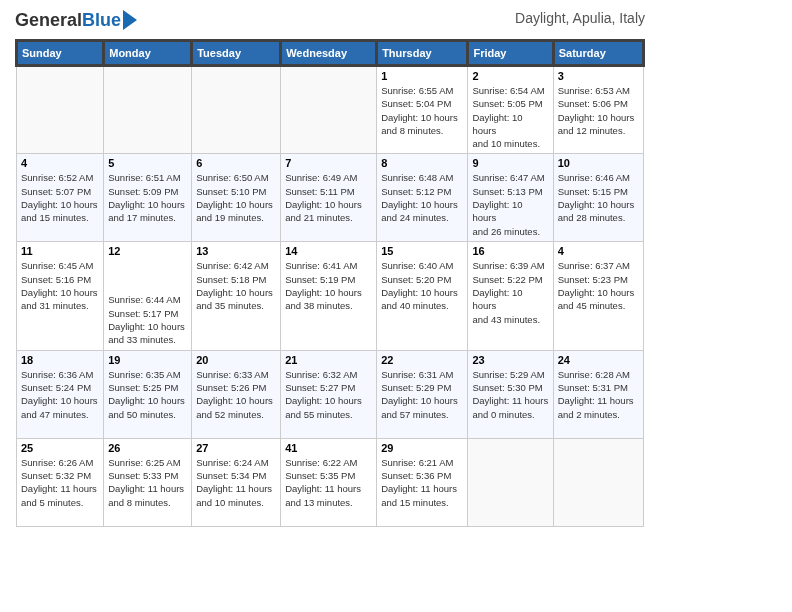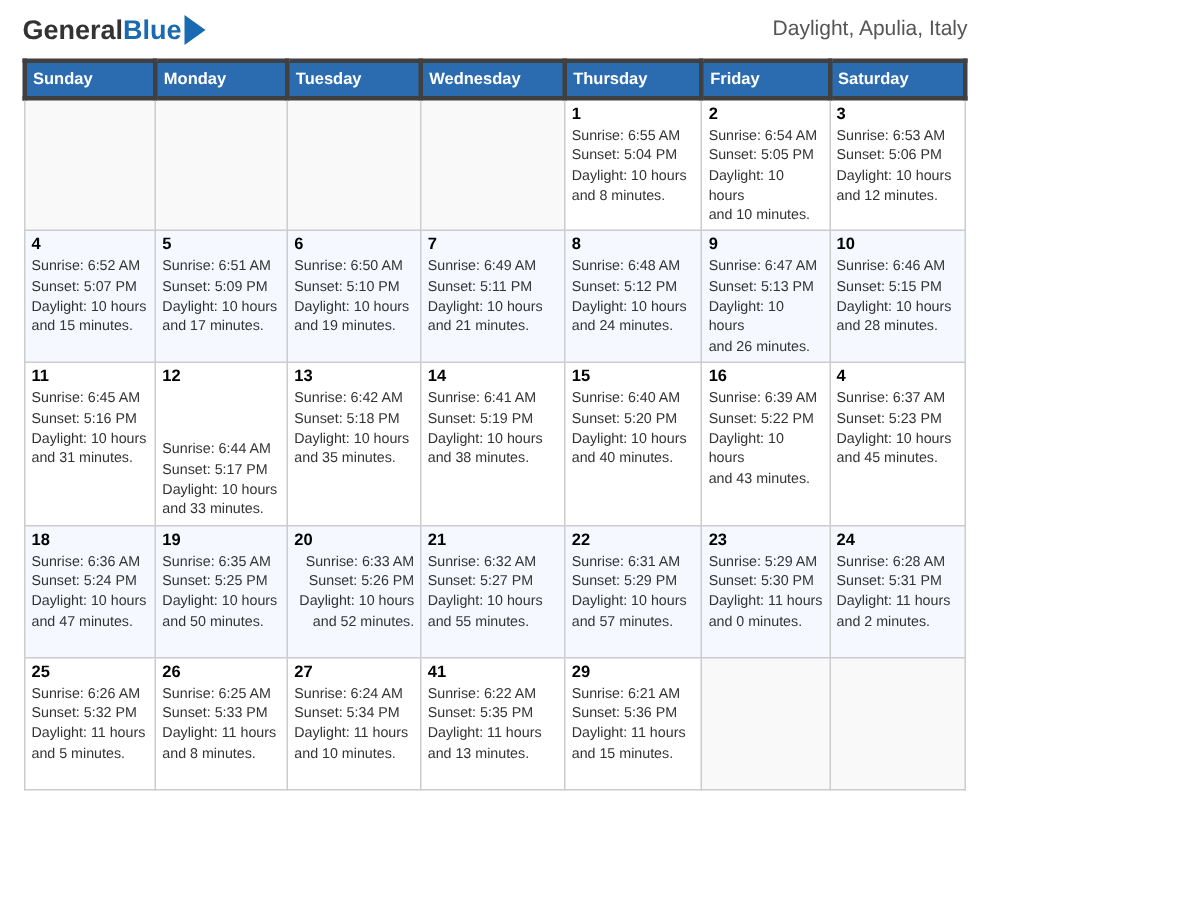--- a/index.html
+++ b/index.html
@@ -270,21 +270,21 @@
           </td>
           <td>
             <div class="day-num">19</div>
             <div class="day-info" style="white-space: pre-line;">Sunrise: 6:35 AM
 Sunset: 5:25 PM
 Daylight: 10 hours
 and 50 minutes.</div>
           </td>
           <td>
             <div class="day-num">20</div>
-            <div class="day-info" style="white-space: pre-line; text-align: right;">Sunrise: 6:33 AM
+            <div class="day-info" style="white-space: pre-line;">Sunrise: 6:33 AM
 Sunset: 5:26 PM
 Daylight: 10 hours
 and 52 minutes.</div>
           </td>
           <td>
             <div class="day-num">21</div>
             <div class="day-info" style="white-space: pre-line;">Sunrise: 6:32 AM
 Sunset: 5:27 PM
 Daylight: 10 hours
 and 55 minutes.</div>

